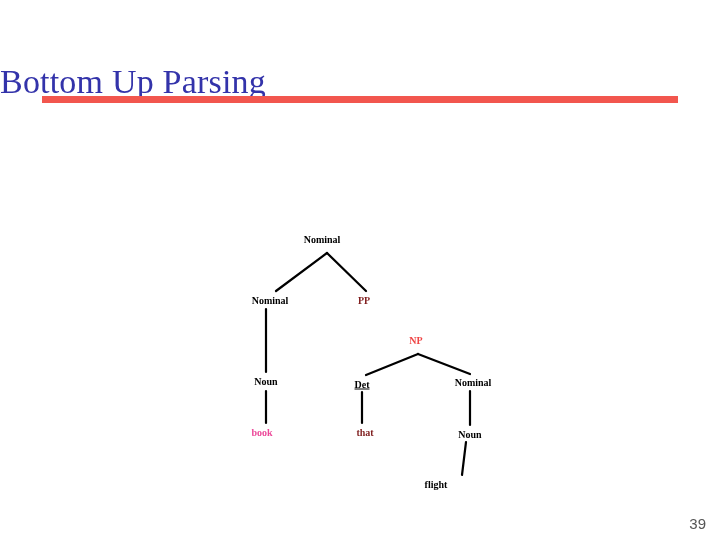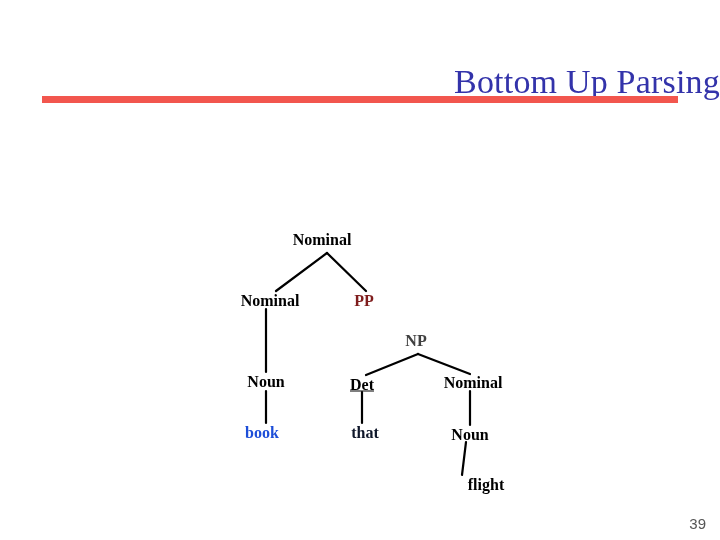--- a/index.html
+++ b/index.html
@@ -16,21 +16,21 @@
     width: 720px;
     height: 540px;
     background: #ffffff;
     overflow: hidden;
   }
   #slide-title {
     position: absolute;
     left: 0;
     top: 38px;
     width: 720px;
-    text-align: right;
+    text-align: left;
     font-family: "Liberation Serif", "DejaVu Serif", serif;
     font-size: 34px;
     font-weight: normal;
     line-height: 42px;
     letter-spacing: 0.2px;
     color: #3333aa;
     white-space: nowrap;
   }
   #title-rule {
     position: absolute;
@@ -53,21 +53,21 @@
     top: 0;
     width: 720px;
     height: 540px;
     pointer-events: none;
   }
   .tree-node {
     position: absolute;
     transform: translate(-50%, -50%);
     font-family: "Liberation Serif", "DejaVu Serif", serif;
     font-weight: bold;
-    font-size: 16px;
+    font-size: 10px;
     line-height: 15px;
     color: #000000;
     white-space: nowrap;
   }
   #page-number {
     position: absolute;
     right: 14px;
     bottom: 10px;
     font-family: "Liberation Sans", "DejaVu Sans", sans-serif;
     font-size: 15px;
@@ -93,26 +93,26 @@
         <line x1="418" y1="354" x2="470" y2="374" stroke="#000000" stroke-width="2.2" stroke-linecap="round"></line>
         <line x1="266" y1="391" x2="266" y2="423" stroke="#000000" stroke-width="2.2" stroke-linecap="round"></line>
         <line x1="362" y1="392" x2="362" y2="423" stroke="#000000" stroke-width="2.2" stroke-linecap="round"></line>
         <line x1="470" y1="391" x2="470" y2="425" stroke="#000000" stroke-width="2.2" stroke-linecap="round"></line>
         <line x1="466" y1="442" x2="462" y2="475" stroke="#000000" stroke-width="2.2" stroke-linecap="round"></line>
       </svg>
     <div id="tree-nodes-layer">
         <div class="tree-node" style="left: 322px; top: 239px; color: rgb(0, 0, 0);">Nominal</div>
         <div class="tree-node" style="left: 270px; top: 300px; color: rgb(0, 0, 0);">Nominal</div>
         <div class="tree-node" style="left: 364px; top: 300px; color: #7f1d1d;">PP</div>
-        <div class="tree-node" style="left: 416px; top: 340px; color: #404040;">NP</div>
+        <div class="tree-node" style="left: 416px; top: 340px; color: #ef4444;">NP</div>
         <div class="tree-node" style="left: 266px; top: 381px; color: rgb(0, 0, 0);">Noun</div>
         <div class="tree-node" style="left: 362px; top: 384px; color: rgb(0, 0, 0); text-decoration: underline;">Det</div>
         <div class="tree-node" style="left: 473px; top: 382px; color: rgb(0, 0, 0);">Nominal</div>
-        <div class="tree-node" style="left: 262px; top: 432px; color: #1d4ed8; text-align: right;">book</div>
-        <div class="tree-node" style="left: 365px; top: 432px; color: #0f172a;">that</div>
+        <div class="tree-node" style="left: 262px; top: 432px; color: #ec4899; text-align: right;">book</div>
+        <div class="tree-node" style="left: 365px; top: 432px; color: #7f1d1d;">that</div>
         <div class="tree-node" style="left: 470px; top: 434px; color: rgb(0, 0, 0);">Noun</div>
-        <div class="tree-node" style="left: 486px; top: 484px; color: rgb(0, 0, 0);">flight</div>
+        <div class="tree-node" style="left: 436px; top: 484px; color: rgb(0, 0, 0);">flight</div>
       </div>
   </div>
 
   <div id="page-number">39</div>
 
 </div>
 
 </body></html>

